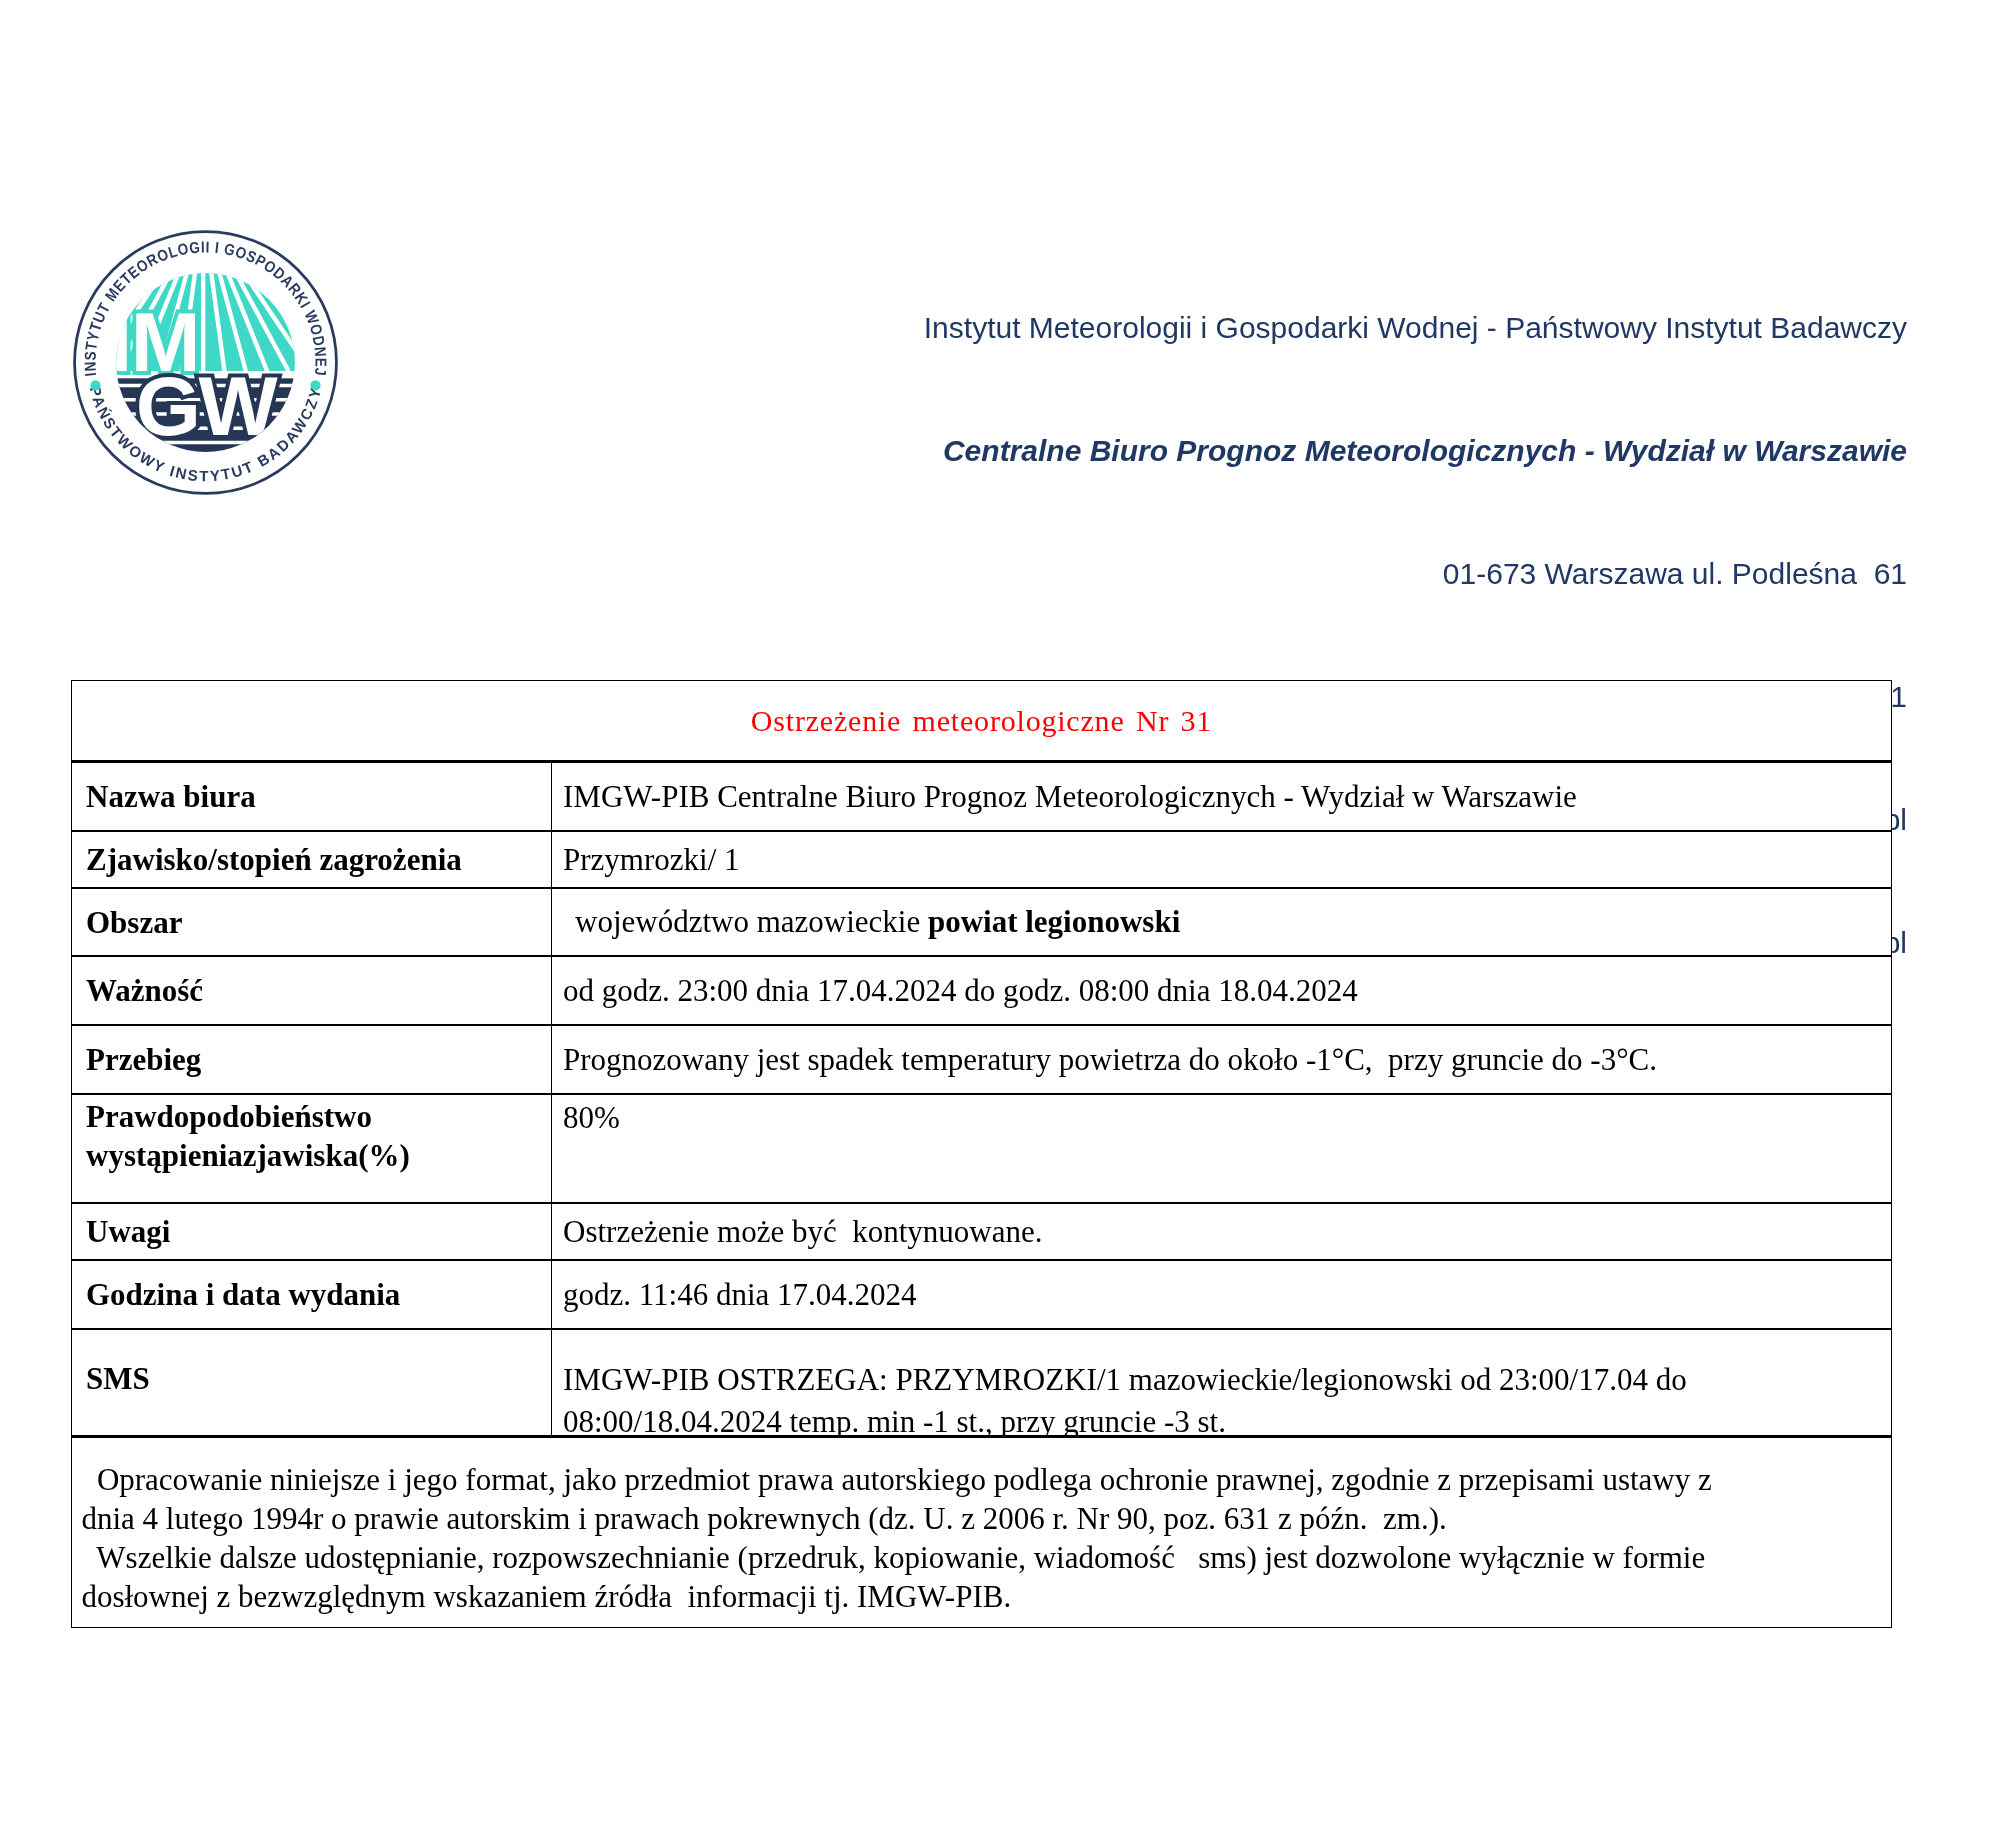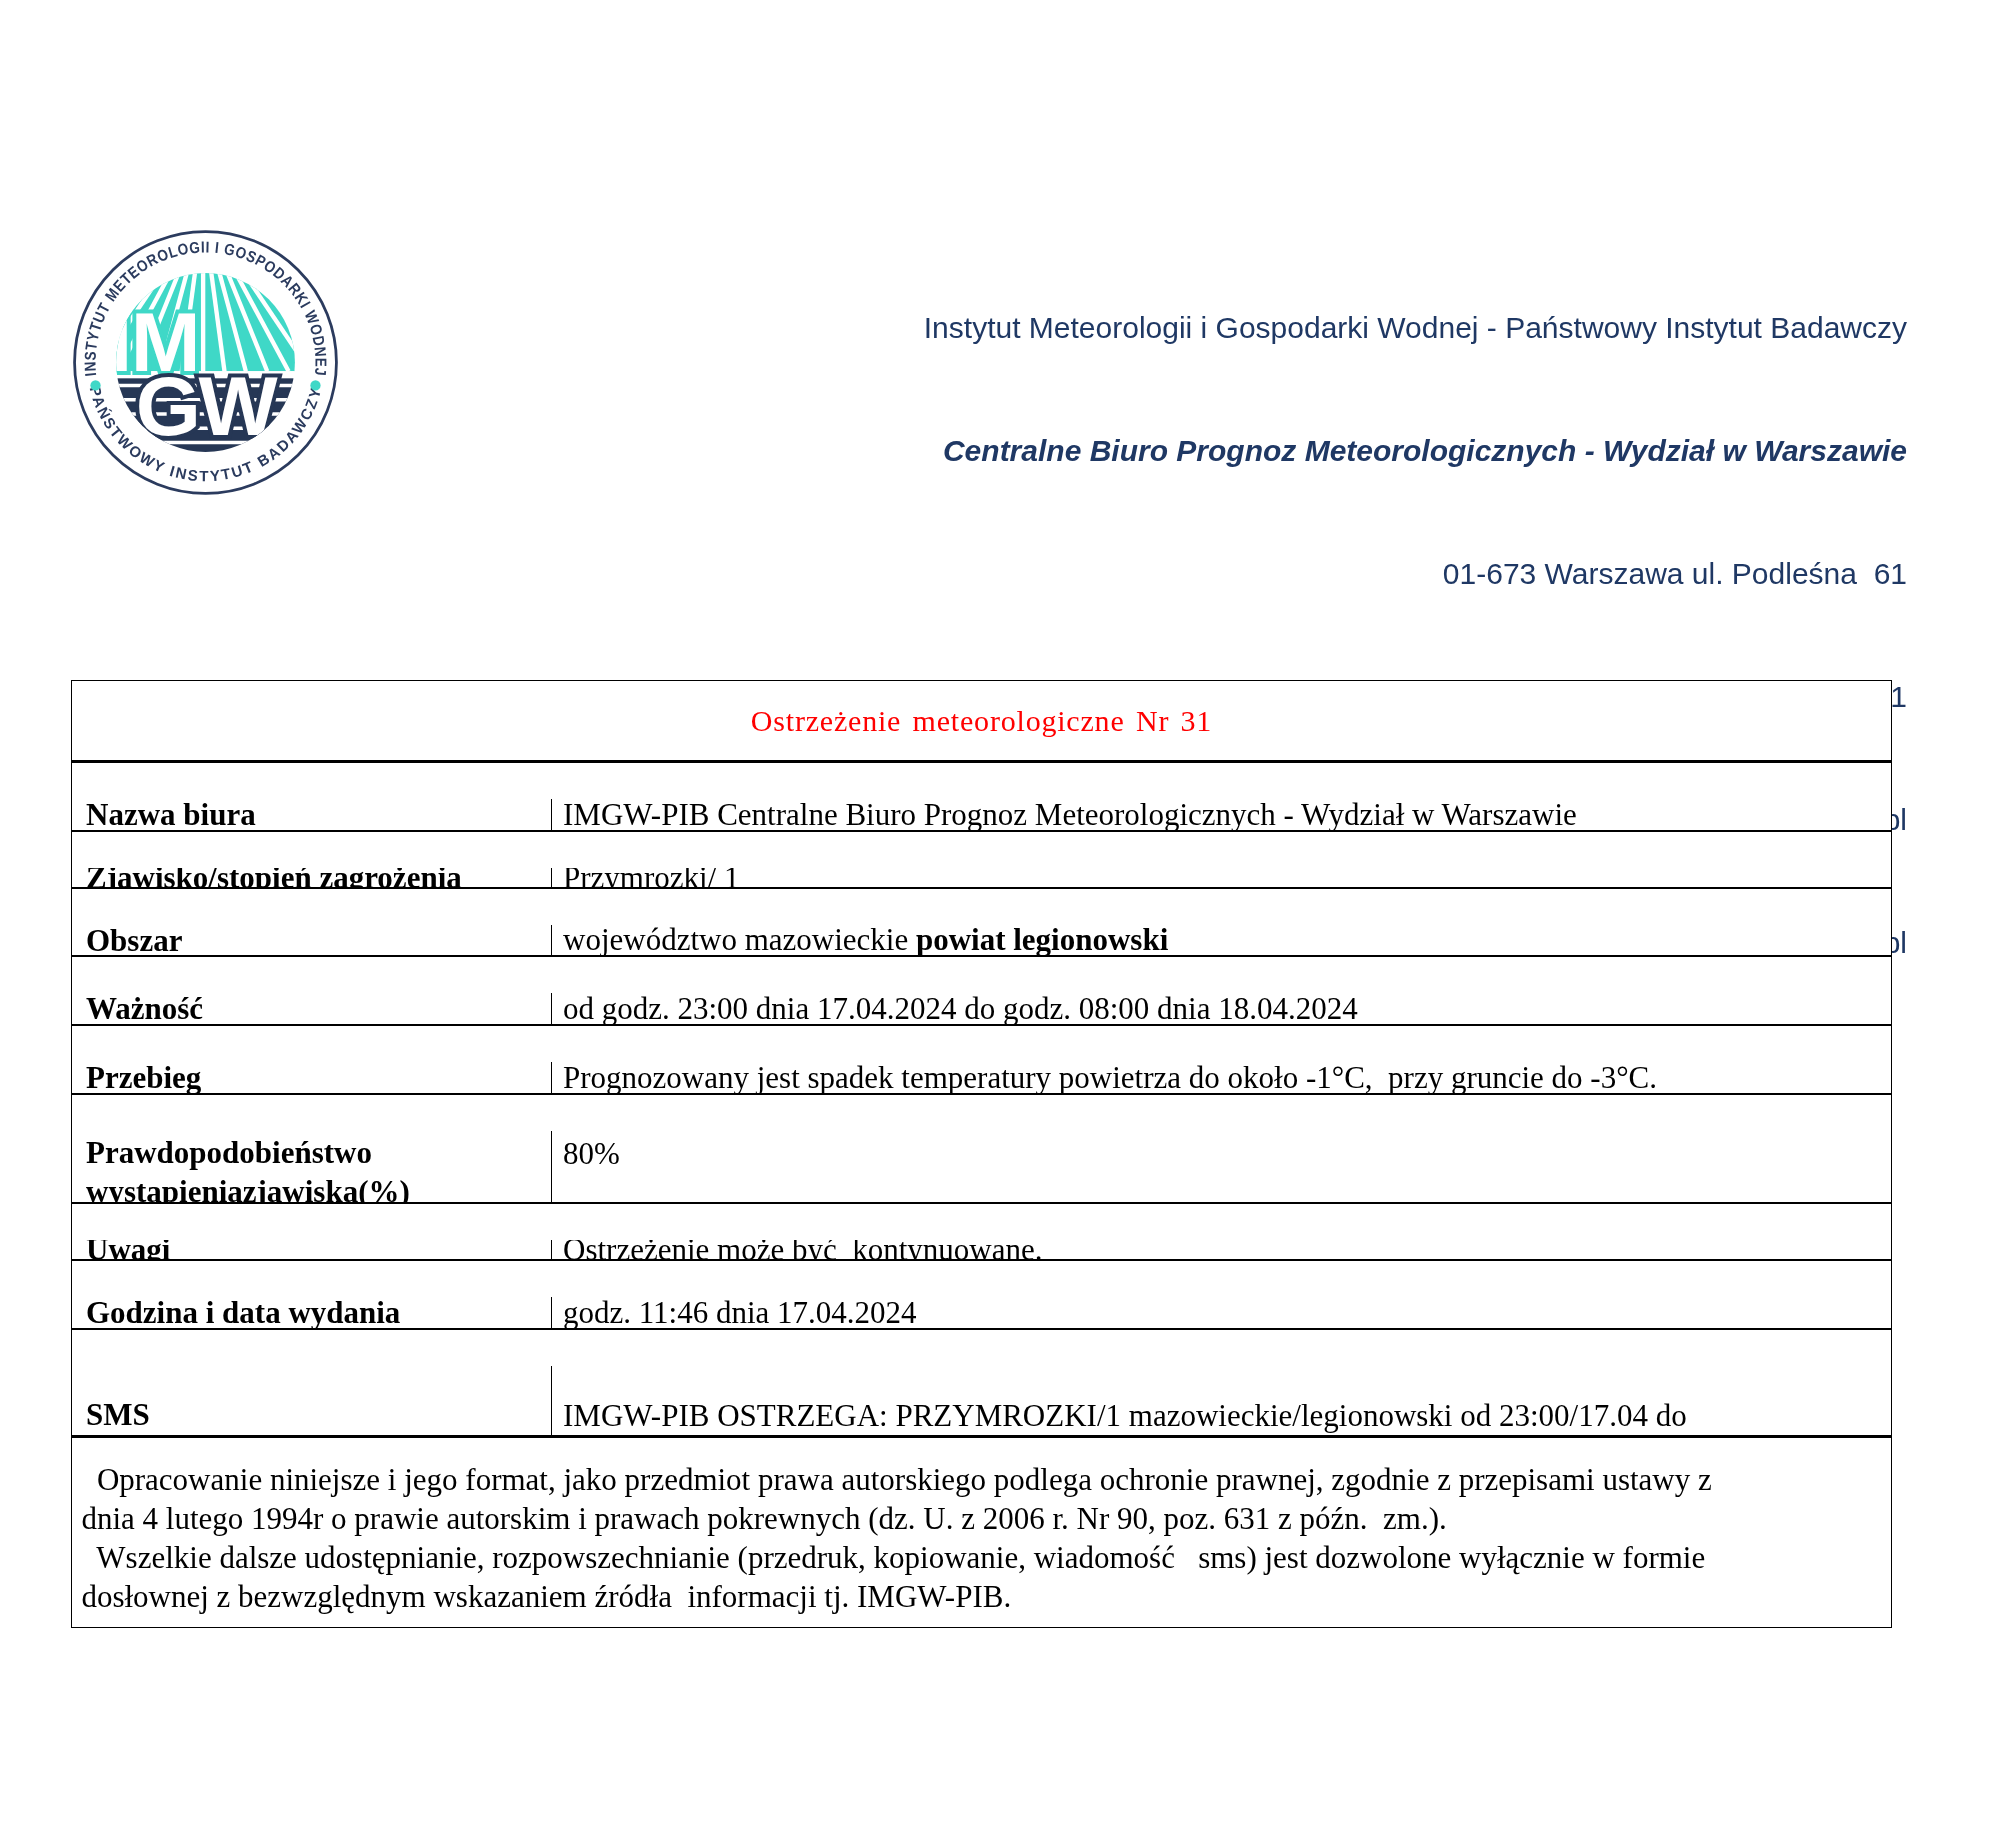--- a/index.html
+++ b/index.html
@@ -26,30 +26,30 @@
   .t-title span{
     font-size:30px;font-weight:normal;color:#ff0000;letter-spacing:0.8px;word-spacing:3.1px;
   }
   .t-row{
     display:grid;grid-template-columns:480px 1fr;box-sizing:border-box;
     border-top:2.4px solid #000;
   }
   .t-row.sep-thick{border-top:3.1px solid #000;}
   .cell{
     display:flex;align-items:center;box-sizing:border-box;
-    font-size:31px;white-space:pre-wrap;overflow:hidden;margin-top:36px;
+    font-size:31px;white-space:pre-wrap;overflow:hidden;
   }
   .cell.label{
     font-weight:bold;border-right:1.6px solid #000;
     padding-left:14px;padding-right:9.4px;line-height:39px;
   }
   .cell.value{padding-left:11px;padding-right:14px;line-height:42px;}
   .cell .b{font-weight:bold;}
   .t-row.align-top .cell{align-items:flex-start;}
-  .t-row.h-89{height:70px;} .t-row.h-90{height:57px;} .t-row.h-87{height:68px;}
+  .t-row.h-89{height:70px;} .t-row.h-90{height:57px;} .t-row.h-87{height:68px;gap:12px;}
   .t-row.h-88{height:69px;} .t-row.h-139{height:109px;} .t-row.h-136{height:107px;}
   .t-row.pt-22 .cell{padding-top:2px;}
   .t-row.pt-18 .cell{padding-top:29px;}
   .t-footer{
     border-top:3.1px solid #000;height:192px;box-sizing:border-box;
     padding:22px 7.9px 0 9.4px;font-size:31px;line-height:39px;
   }
   .t-footer div{white-space:pre;}
 </style>
 </head>

